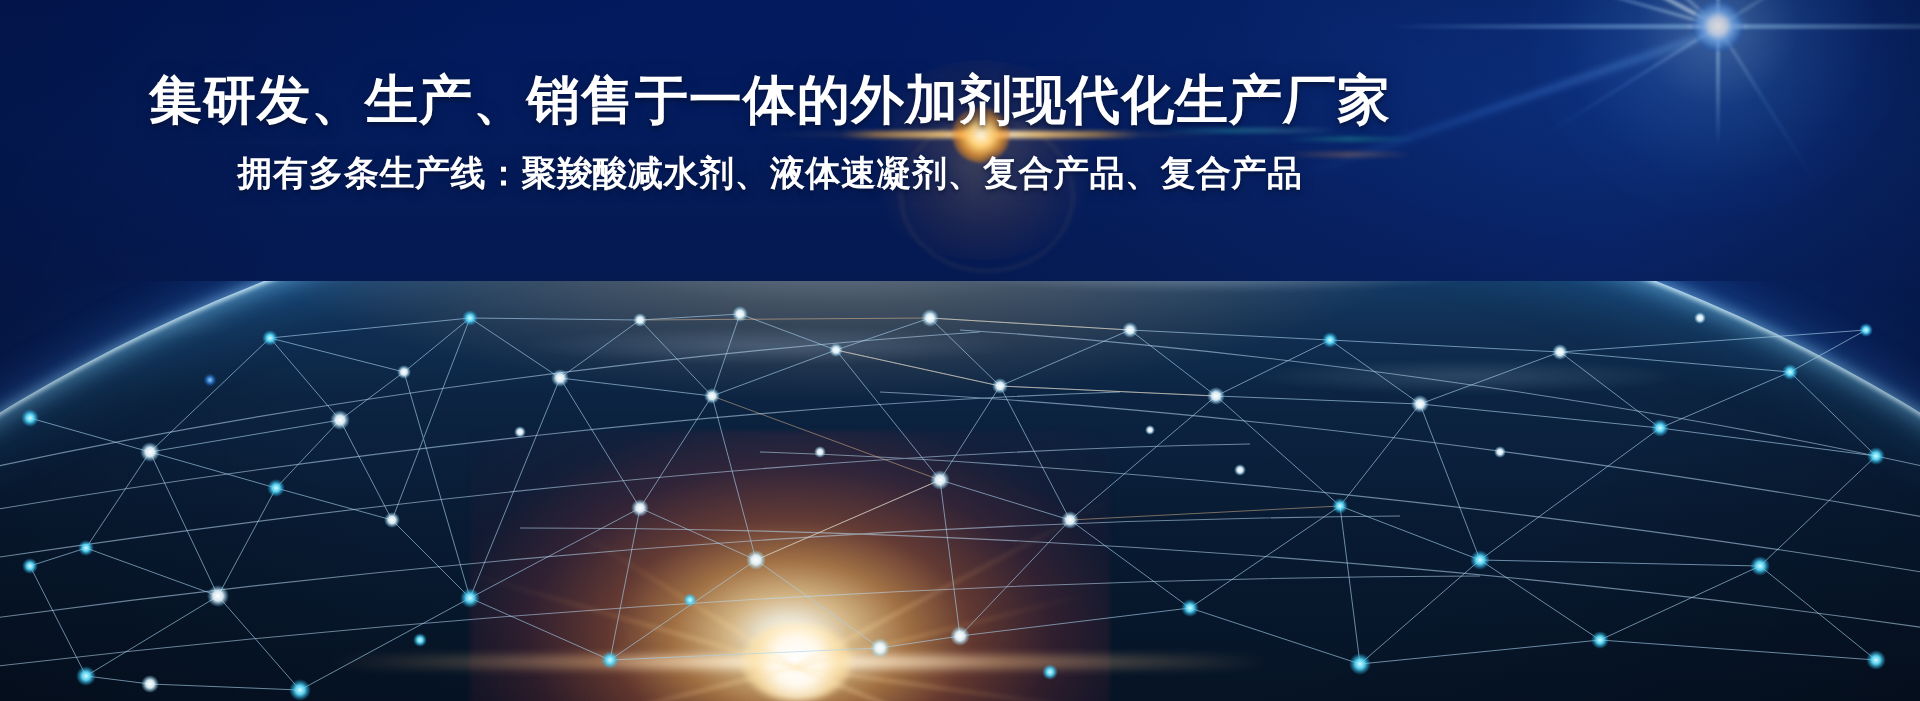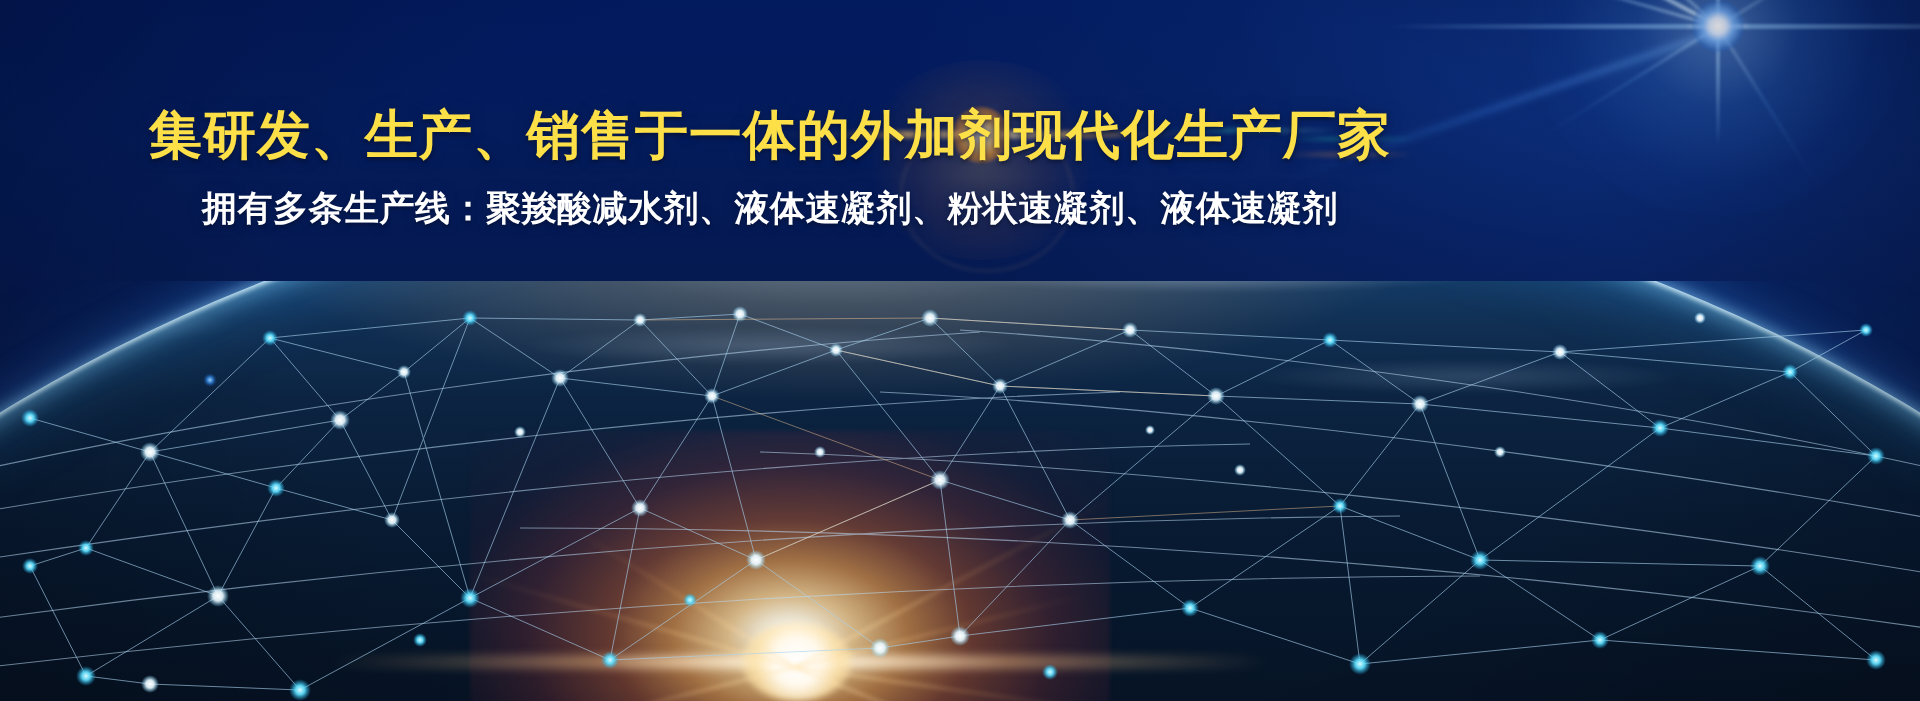--- a/index.html
+++ b/index.html
@@ -263,23 +263,23 @@
   
   .net{ position:absolute; inset:0; }
   .net svg{ display:block; width:1920px; height:701px; }
 
   
   .text-block{
     position:absolute; left:0; top:0; width:1540px;
     text-align:center; z-index:8;
   }
   .headline{
-    margin:0; padding-top:104px;
+    margin:0; padding-top:69px;
     font-size:53px; line-height:1.18;
-    font-weight:bold; color:#fde047;
+    font-weight:bold; color:#ffffff;
     letter-spacing:1px;
     text-shadow:0 0 14px rgba(10,30,90,.9), 0 2px 5px rgba(0,0,0,.55);
     white-space:nowrap;
   }
   .subheadline{
     margin:0; padding-top:20px;
     font-size:35px; line-height:1.2;
     font-weight:bold; color:#ffffff;
     letter-spacing:.5px;
     text-shadow:0 0 12px rgba(10,30,90,.85), 0 2px 4px rgba(0,0,0,.5);
@@ -538,16 +538,16 @@
         <circle cx="690" cy="600" r="7" fill="url(#nodeC)"></circle>
         <circle cx="1050" cy="672" r="8" fill="url(#nodeC)"></circle>
         <circle cx="420" cy="640" r="7" fill="url(#nodeC)"></circle>
         <circle cx="1500" cy="452" r="6" fill="url(#nodeW)"></circle>
       </g>
     </svg>
   </div>
 
   <div class="text-block">
     <h1 class="headline">集研发、生产、销售于一体的外加剂现代化生产厂家</h1>
-    <p class="subheadline">拥有多条生产线：聚羧酸减水剂、液体速凝剂、粉状速凝剂、液体速凝剂</p>
+    <p class="subheadline">拥有多条生产线：聚羧酸减水剂、液体速凝剂、复合产品、复合产品</p>
   </div>
 
 </div>
 
 </body></html>

